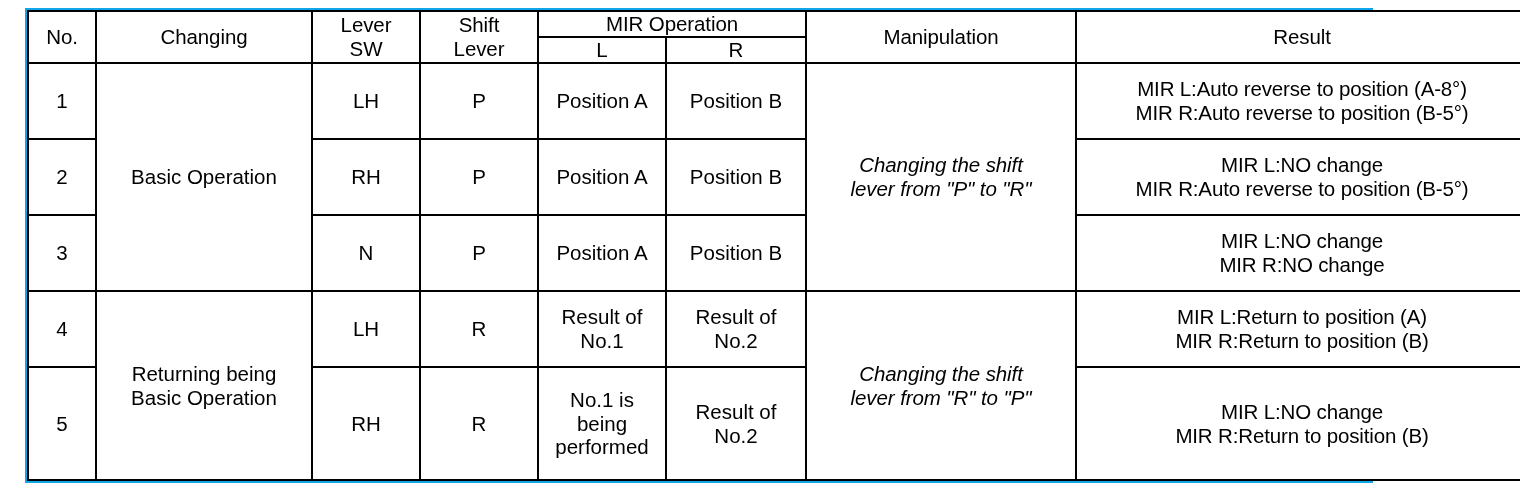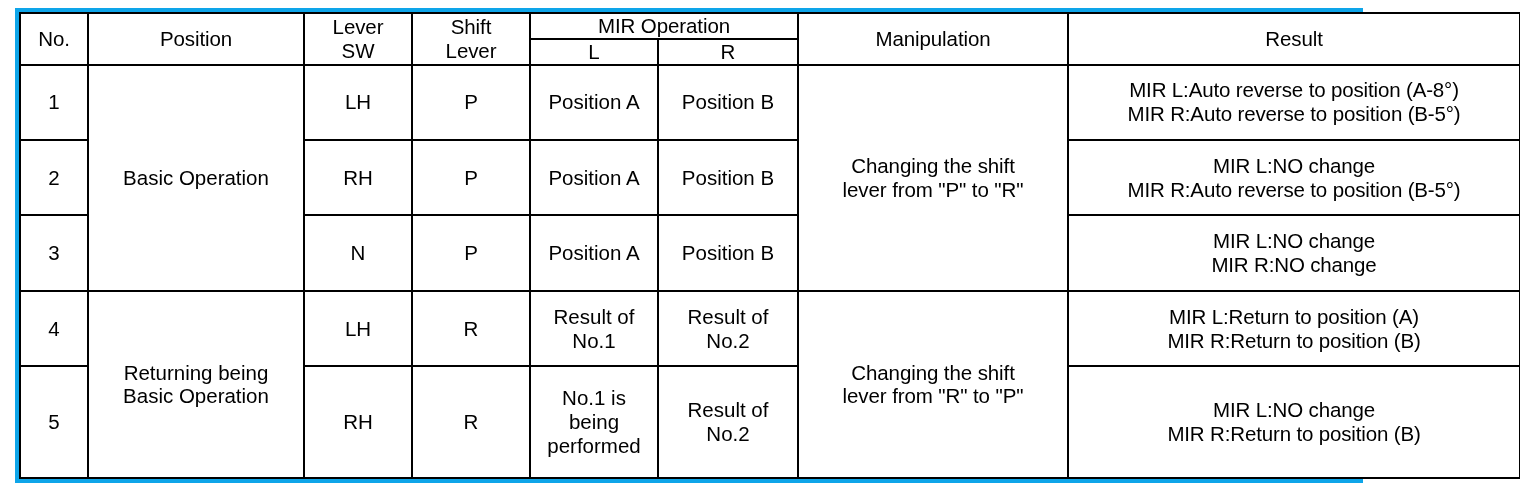--- a/index.html
+++ b/index.html
@@ -9,25 +9,25 @@
   }
   body {
     width: 1520px;
     height: 490px;
     font-family: "Liberation Sans", sans-serif;
     color: #000000;
     overflow: hidden;
   }
   .table-wrap {
     position: absolute;
-    left: 15px;
+    left: 25px;
     top: 8px;
     width: 1348px;
     height: 475px;
-    border: 4px solid #0ea5e9;
+    border: 2px solid #0ea5e9;
     box-sizing: border-box;
   }
   table.spec-table {
     width: 100%;
     height: 100%;
     border-collapse: collapse;
     table-layout: fixed;
   }
   table.spec-table td,
   table.spec-table th {
@@ -49,20 +49,21 @@
     text-align: left;
     padding-left: 7px;
     line-height: 1.20;
     letter-spacing: -0.15px;
   }
   td.cell-manip {
     text-align: left;
     padding-left: 7px;
     line-height: 1.22;
     letter-spacing: -0.1px;
+    font-style: italic;
   }
   td.cell-center-multi {
     line-height: 1.22;
   }
   
   col.c-no      { width: 68px; }
   col.c-op      { width: 216px; }
   col.c-sel     { width: 108px; }
   col.c-shift   { width: 118px; }
   col.c-mirl    { width: 128px; }
@@ -81,21 +82,21 @@
         <col class="c-sel">
         <col class="c-shift">
       <col class="c-mirl">
         <col class="c-mirr">
         <col class="c-manip">
         <col class="c-result">
     </colgroup>
     <thead>
       <tr>
         <th class="hdr" rowspan="2">No.</th>
-        <th class="hdr" rowspan="2">Position</th>
+        <th class="hdr" rowspan="2">Changing</th>
         <th class="hdr" rowspan="2">
           <span>Lever</span><br>
           <span>SW</span>
         </th>
         <th class="hdr" rowspan="2">
           <span>Shift</span><br>
           <span>Lever</span>
         </th>
         <th class="hdr" colspan="2">MIR Operation</th>
         <th class="hdr" rowspan="2">Manipulation</th>

